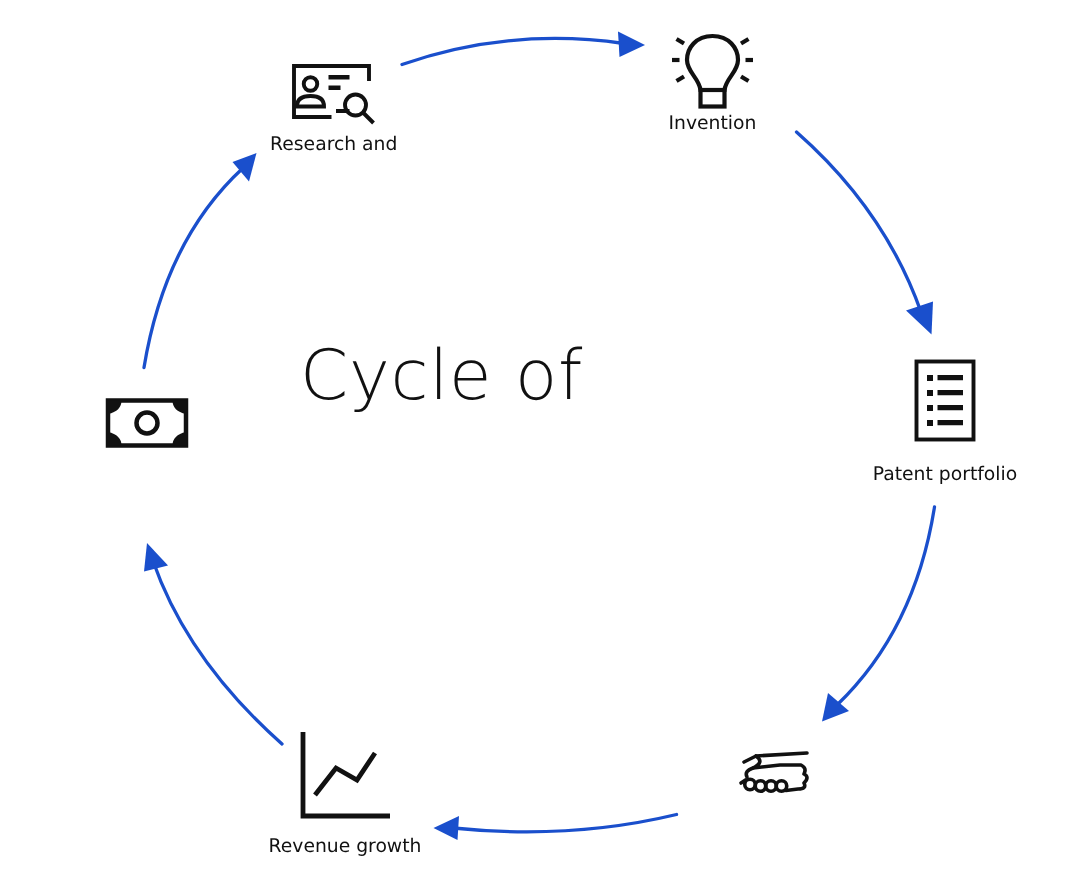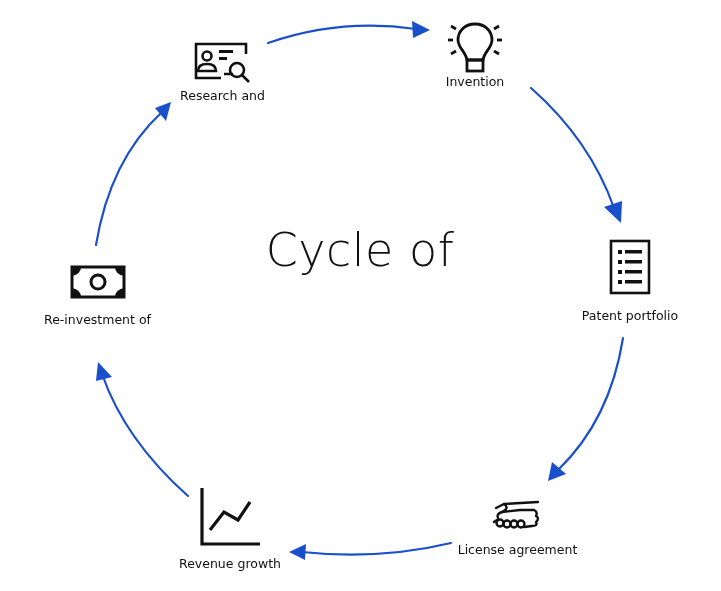--- a/index.html
+++ b/index.html
@@ -2,21 +2,21 @@
 <html><head>
 <meta charset="utf-8">
 <style>
   html, body { margin: 0; padding: 0; background: #ffffff; }
   body { width: 721px; height: 591px; position: relative; overflow: hidden;
          font-family: "DejaVu Sans", "Liberation Sans", sans-serif; color: #111; }
   .arrows { position: absolute; left: 0; top: 0; width: 721px; height: 591px; }
   .node { position: absolute; text-align: center; }
   .node .icon { display: block; margin: 0 auto; }
   .node .label { display: block; font-size: 12.5px; line-height: 16px; color: #111; white-space: nowrap; }
-  .title { position: absolute; left: 200px; top: 222px; width: 320px; text-align: center;
+  .title { position: absolute; left: 200px; top: 222px; width: 320px; 
            font-family: "DejaVu Sans", sans-serif; font-weight: 300; font-size: 46px; line-height: 56px;
            color: #111; letter-spacing: 0.5px; }
   .title span { display: block; }
 </style>
 </head>
 <body>
 
 <svg class="arrows" viewBox="0 0 721 591">
   <defs>
     <marker id="ah" markerWidth="10" markerHeight="10" refX="7" refY="5" orient="auto" markerUnits="userSpaceOnUse">
@@ -101,21 +101,20 @@
       <path d="M6,12 L14,8 L48,6"></path>
       <path d="M14,8 Q20,12 12,16 L30,14 L44,14 Q48,16 46,20 Q50,22 46,26 Q48,30 42,30 L34,31"></path>
       <path d="M12,16 Q6,18 8,22"></path>
       <circle cx="10" cy="27" r="3.5"></circle>
       <circle cx="17" cy="28" r="3.5"></circle>
       <circle cx="24" cy="28" r="3.5"></circle>
       <circle cx="31" cy="28" r="3.5"></circle>
       <path d="M4,26 L7,24"></path>
     </g>
   </svg>
-  <span class="label" style="margin-top:6px;">License agreement</span>
 </div>
 
 <div class="node" style="left:170px; top:486px; width:120px;">
   <svg class="icon" width="64" height="62" viewBox="0 0 64 62">
     <g fill="none" stroke="#111" stroke-width="3.2" stroke-linecap="butt">
       <polyline points="4,2 4,58 62,58"></polyline>
       <polyline points="12,44 26,26 40,34 52,16"></polyline>
     </g>
   </svg>
   <span class="label" style="margin-top:8px;">Revenue growth</span>
@@ -125,14 +124,13 @@
   <svg class="icon" width="58" height="36" viewBox="0 0 58 36">
     <rect x="3" y="3" width="52" height="30" fill="none" stroke="#111" stroke-width="3"></rect>
     <circle cx="29" cy="18" r="7" fill="none" stroke="#111" stroke-width="3"></circle>
     <g fill="#111">
       <path d="M3,3 L12,3 Q12,10 3,12 Z"></path>
       <path d="M55,3 L46,3 Q46,10 55,12 Z"></path>
       <path d="M3,33 L12,33 Q12,26 3,24 Z"></path>
       <path d="M55,33 L46,33 Q46,26 55,24 Z"></path>
     </g>
   </svg>
-  <span class="label" style="margin-top:12px;">Re-investment of</span>
 </div>
 
 </body></html>

